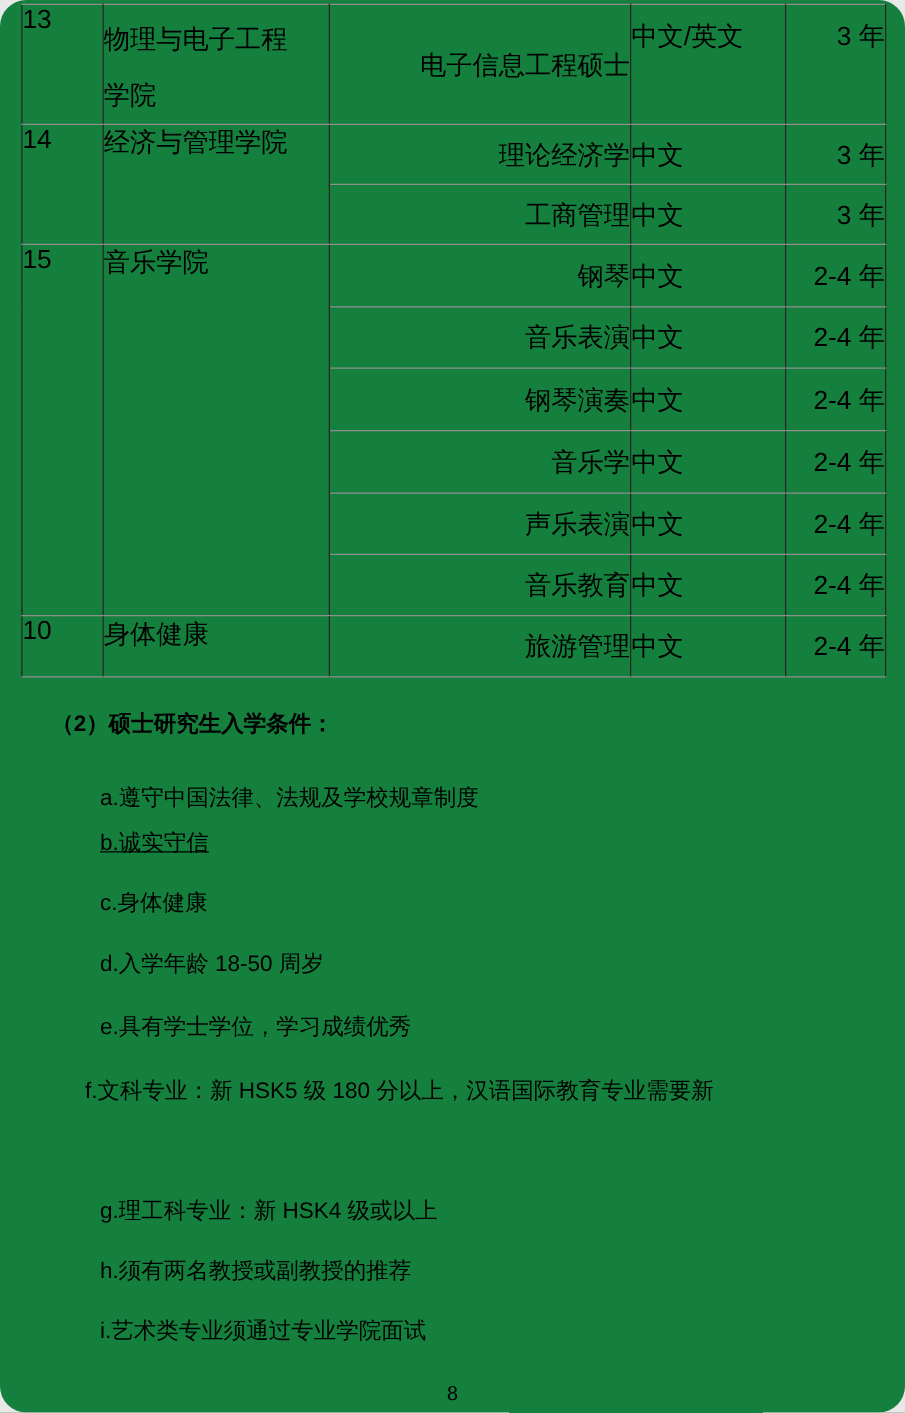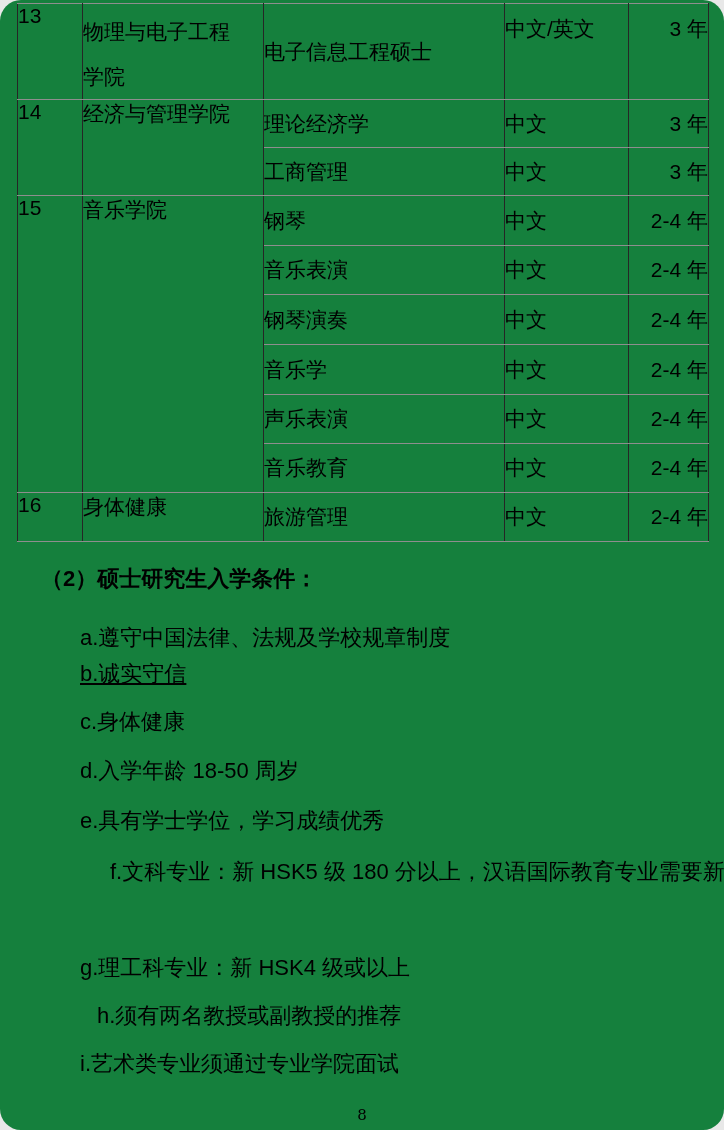--- a/index.html
+++ b/index.html
@@ -17,26 +17,26 @@
   .t td {
     border-top:1px solid #8e8e8e;
     border-bottom:1px solid #8e8e8e;
     border-left:1px solid #262626;
     border-right:1px solid #262626;
     font-size:21px; padding:0; overflow:hidden;
   }
   .c-num  { text-align:left; padding-left:9px; vertical-align:top; padding-top:10px; font-size:20px; }
   .c-college { text-align:left; padding-left:6px; vertical-align:top; padding-top:10px; }
   .c-college.two-line { padding-top:5px; line-height:45px; padding-right:31px; }
-  .c-prog { text-align:left; vertical-align:middle; }
+  .c-prog { text-align:right; vertical-align:middle; }
   .c-lang { vertical-align:middle; }
   .c-yr   { text-align:right; vertical-align:middle; font-size:20px; }
   .v-top  { vertical-align:top !important; padding-top:11px !important; }
   .line {
-    position:absolute; font-size:22px; white-space:nowrap; line-height:26px;
+    position:absolute; font-size:18px; white-space:nowrap; line-height:26px;
   }
   .heading { font-weight:bold; }
   .pageno {
     position:absolute; left:0; top:1106px; width:724px; text-align:center;
     font-family:"DejaVu Serif", serif; font-size:15px;
   }
 </style>
 </head>
 <body>
 
@@ -96,36 +96,36 @@
         <td class="c-prog">声乐表演</td>
         <td class="c-lang">中文</td>
         <td class="c-yr">2-4 年</td>
       </tr>
       <tr style="height:49px">
         <td class="c-prog">音乐教育</td>
         <td class="c-lang">中文</td>
         <td class="c-yr">2-4 年</td>
       </tr>
       <tr style="height:49px">
-        <td class="c-num">16</td>
+        <td class="c-num">10</td>
         <td class="c-college">身体健康</td>
         <td class="c-prog">旅游管理</td>
         <td class="c-lang">中文</td>
         <td class="c-yr">2-4 年</td>
       </tr>
     </tbody>
   </table>
 
   <div class="line heading" style="left:41px; top:566px;">（2）硕士研究生入学条件：</div>
 
   <div class="line" style="left:80px; top:613px;margin-top:12px;">a.遵守中国法律、法规及学校规章制度</div>
   <div class="line" style="left:80px; top:661px;text-decoration:underline;">b.诚实守信</div>
   <div class="line" style="left:80px; top:709px;">c.身体健康</div>
   <div class="line" style="left:80px; top:758px;">d.入学年龄 18-50 周岁</div>
   <div class="line" style="left:80px; top:808px;">e.具有学士学位，学习成绩优秀</div>
-  <div class="line" style="left:68px; top:859px;margin-left:42px;">f.文科专业：新 HSK5 级 180 分以上，汉语国际教育专业需要新</div>
+  <div class="line" style="left:68px; top:859px;">f.文科专业：新 HSK5 级 180 分以上，汉语国际教育专业需要新</div>
   <div class="line" style="left:80px; top:955px;">g.理工科专业：新 HSK4 级或以上</div>
-  <div class="line" style="left:80px; top:1003px;margin-left:17px;">h.须有两名教授或副教授的推荐</div>
+  <div class="line" style="left:80px; top:1003px;">h.须有两名教授或副教授的推荐</div>
   <div class="line" style="left:80px; top:1051px;">i.艺术类专业须通过专业学院面试</div>
 
   <div class="pageno">8</div>
 
 </div>
 
 </body></html>

